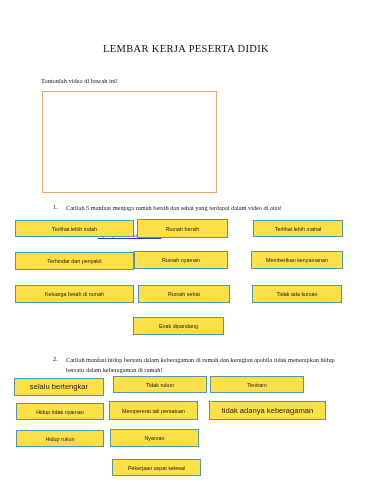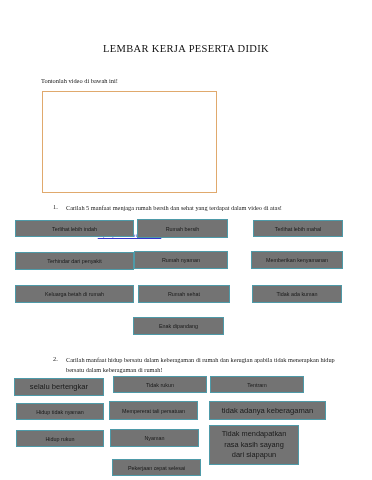--- a/index.html
+++ b/index.html
@@ -78,21 +78,21 @@
   }
   .q1 { top: 203px; left: 66px; width: 300px; }
   .q1-num { top: 203px; left: 53px; }
   .q2 { top: 355px; left: 66px; width: 278px; }
   .q2-num { top: 355px; left: 53px; }
 
   .box {
     position: absolute;
     box-sizing: border-box;
     border: 1px solid #4e9aa8;
-    background: #737373;
+    background: #fde047;
     display: flex;
     align-items: center;
     justify-content: center;
     text-align: center;
     font-family: "Liberation Sans", sans-serif;
     font-size: 5.4px;
     color: #1a1a1a;
     line-height: 8px;
     padding: 0 2px;
   }
@@ -139,19 +139,16 @@
   <div class="box big" style="top:378px; left:14px; width:90px; height:18px;">selalu bertengkar</div>
   <div class="box" style="top:376px; left:113px; width:94px; height:17px;">Tidak rukun</div>
   <div class="box" style="top:376px; left:210px; width:94px; height:17px;">Tentram</div>
 
   <div class="box" style="top:403px; left:16px; width:88px; height:17px;">Hidup tidak nyaman</div>
   <div class="box" style="top:401px; left:109px; width:89px; height:19px;">Mempererat tali persatuan</div>
   <div class="box big" style="top:401px; left:209px; width:117px; height:19px;">tidak adanya keberagaman</div>
 
   <div class="box" style="top:430px; left:16px; width:88px; height:17px;">Hidup rukun</div>
   <div class="box" style="top:429px; left:110px; width:89px; height:18px;">Nyaman</div>
-  <div class="box multiline" style="top:425px; left:209px; width:90px; height:40px;">Tidak mendapatkan
-rasa kasih sayang
-dari siapapun</div>
 
   <div class="box" style="top:459px; left:112px; width:89px; height:17px;">Pekerjaan cepat selesai</div>
 
 </div>
 
 </body></html>

